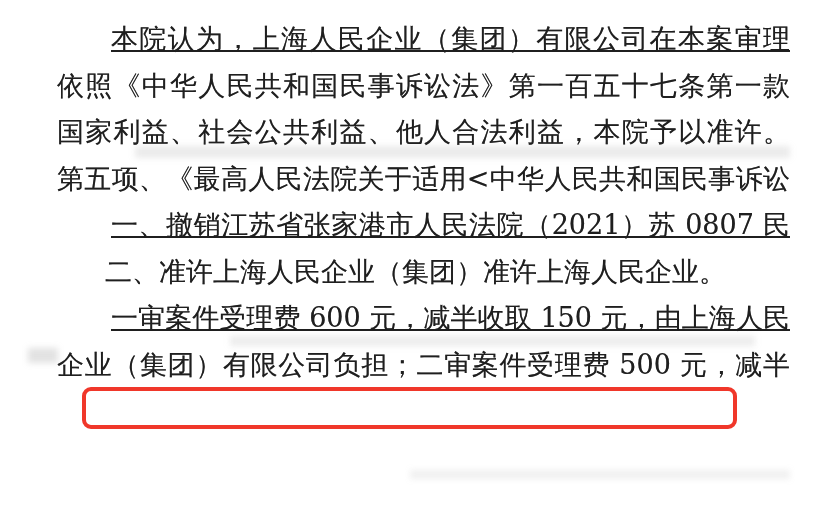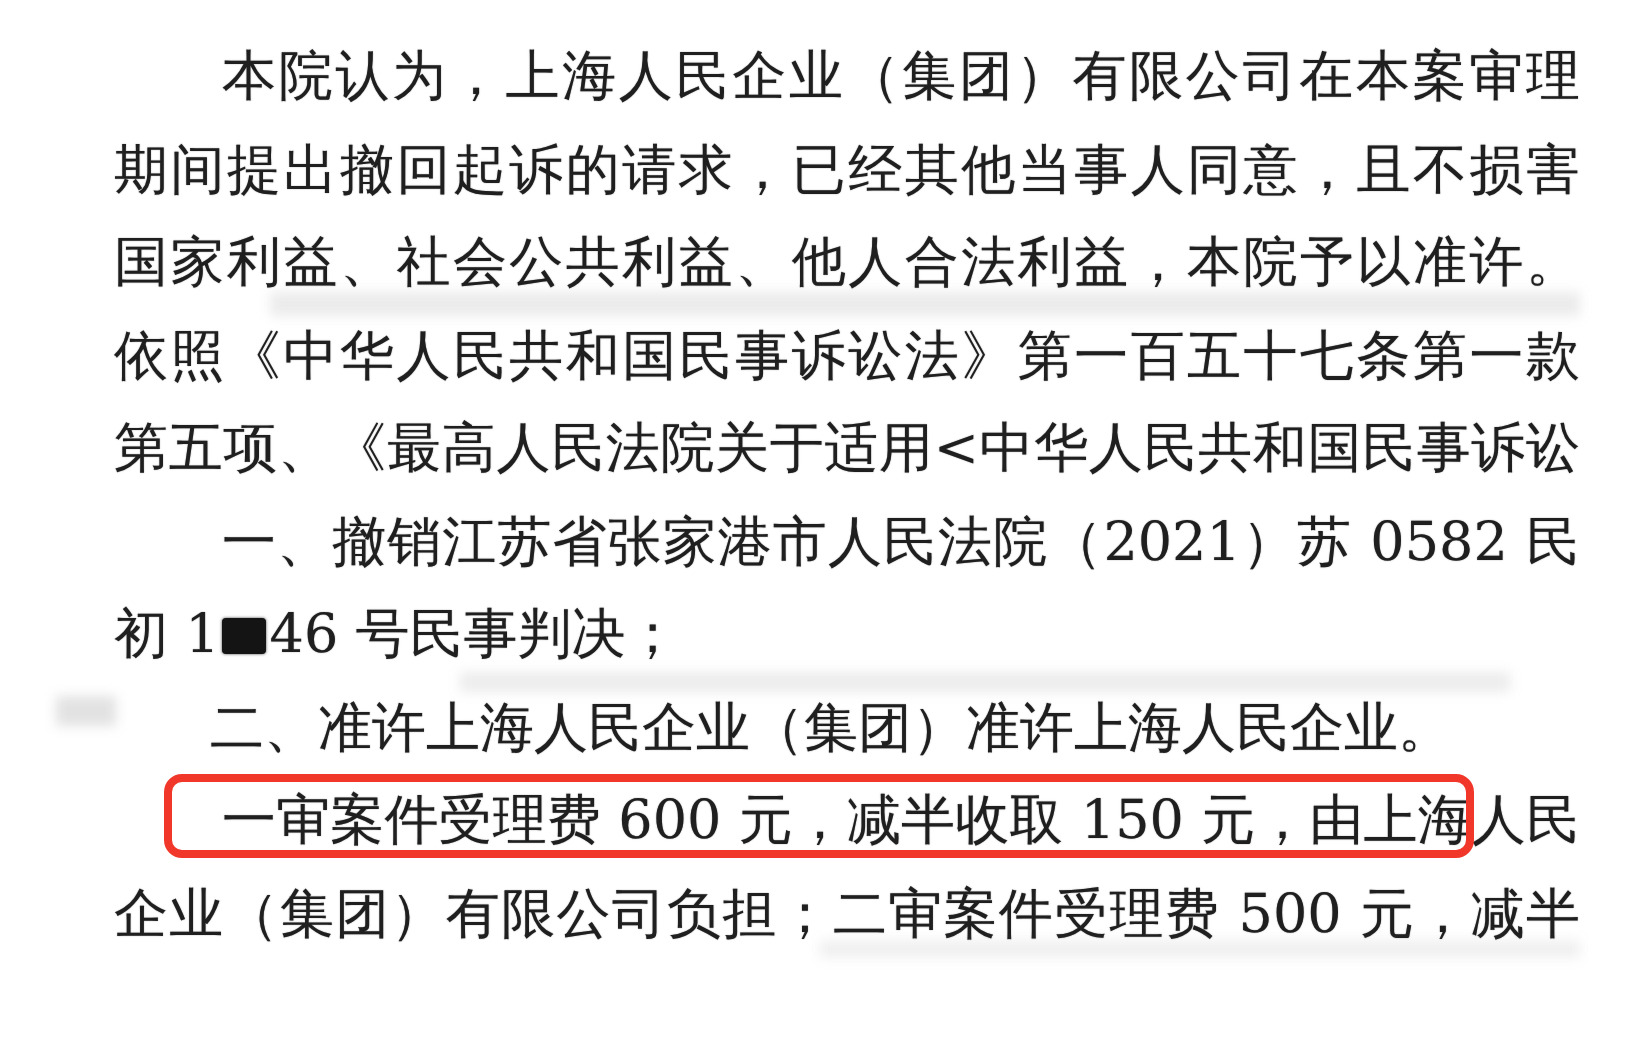--- a/index.html
+++ b/index.html
@@ -26,21 +26,21 @@
     line-height: 46.5px;
     font-size: 27px;
     color: #1f1f1f;
     text-shadow: 0 0 0.6px rgba(20,20,20,0.55);
     overflow: visible;
   }
   .justify {
     text-align: justify;
     text-align-last: justify;
   }
-  .indent  { text-indent: 54px; }
+  .indent  { text-indent: 54px; text-decoration: underline; }
   .indent9 { text-indent: 48px; }
   .redaction {
     display: inline-block;
     width: 22px; height: 18px;
     background: #141414;
     border-radius: 2px;
     vertical-align: -1px;
     margin: 0 2px 0 1px;
     box-shadow: 0 0 1.5px rgba(20,20,20,0.8);
   }
@@ -72,24 +72,22 @@
 
   <div class="artifact a1"></div>
   <div class="artifact a2"></div>
   <div class="artifact a3"></div>
   <div class="artifact a4"></div>
 
   <div class="highlight-box" style="border-color: rgb(240, 55, 42);"></div>
 
   <div class="textflow">
     <p class="line indent justify">本院认为，上海人民企业（集团）有限公司在本案审理</p>
-    <p class="line justify">期间提出撤回起诉的请求，已经其他当事人同意，且不损害</p>
+    <p class="line justify">依照《中华人民共和国民事诉讼法》第一百五十七条第一款</p>
     <p class="line justify">国家利益、社会公共利益、他人合法利益，本院予以准许。</p>
-    <p class="line justify">依照《中华人民共和国民事诉讼法》第一百五十七条第一款</p>
     <p class="line justify">第五项、《最高人民法院关于适用&lt;中华人民共和国民事诉讼</p>
-    <p class="line indent justify">一、撤销江苏省张家港市人民法院（2021）苏 0582 民</p>
-    <p class="line"><span>初 1</span><span class="redaction" style="background: rgb(20, 20, 20);"></span><span>46 号民事判决；</span></p>
+    <p class="line indent justify">一、撤销江苏省张家港市人民法院（2021）苏 0807 民</p>
     <p class="line indent9">二、准许上海人民企业（集团）准许上海人民企业。</p>
     <p class="line indent justify">一审案件受理费 600 元，减半收取 150 元，由上海人民</p>
     <p class="line justify">企业（集团）有限公司负担；二审案件受理费 500 元，减半</p>
   </div>
 
 </div>
 
 </body></html>

